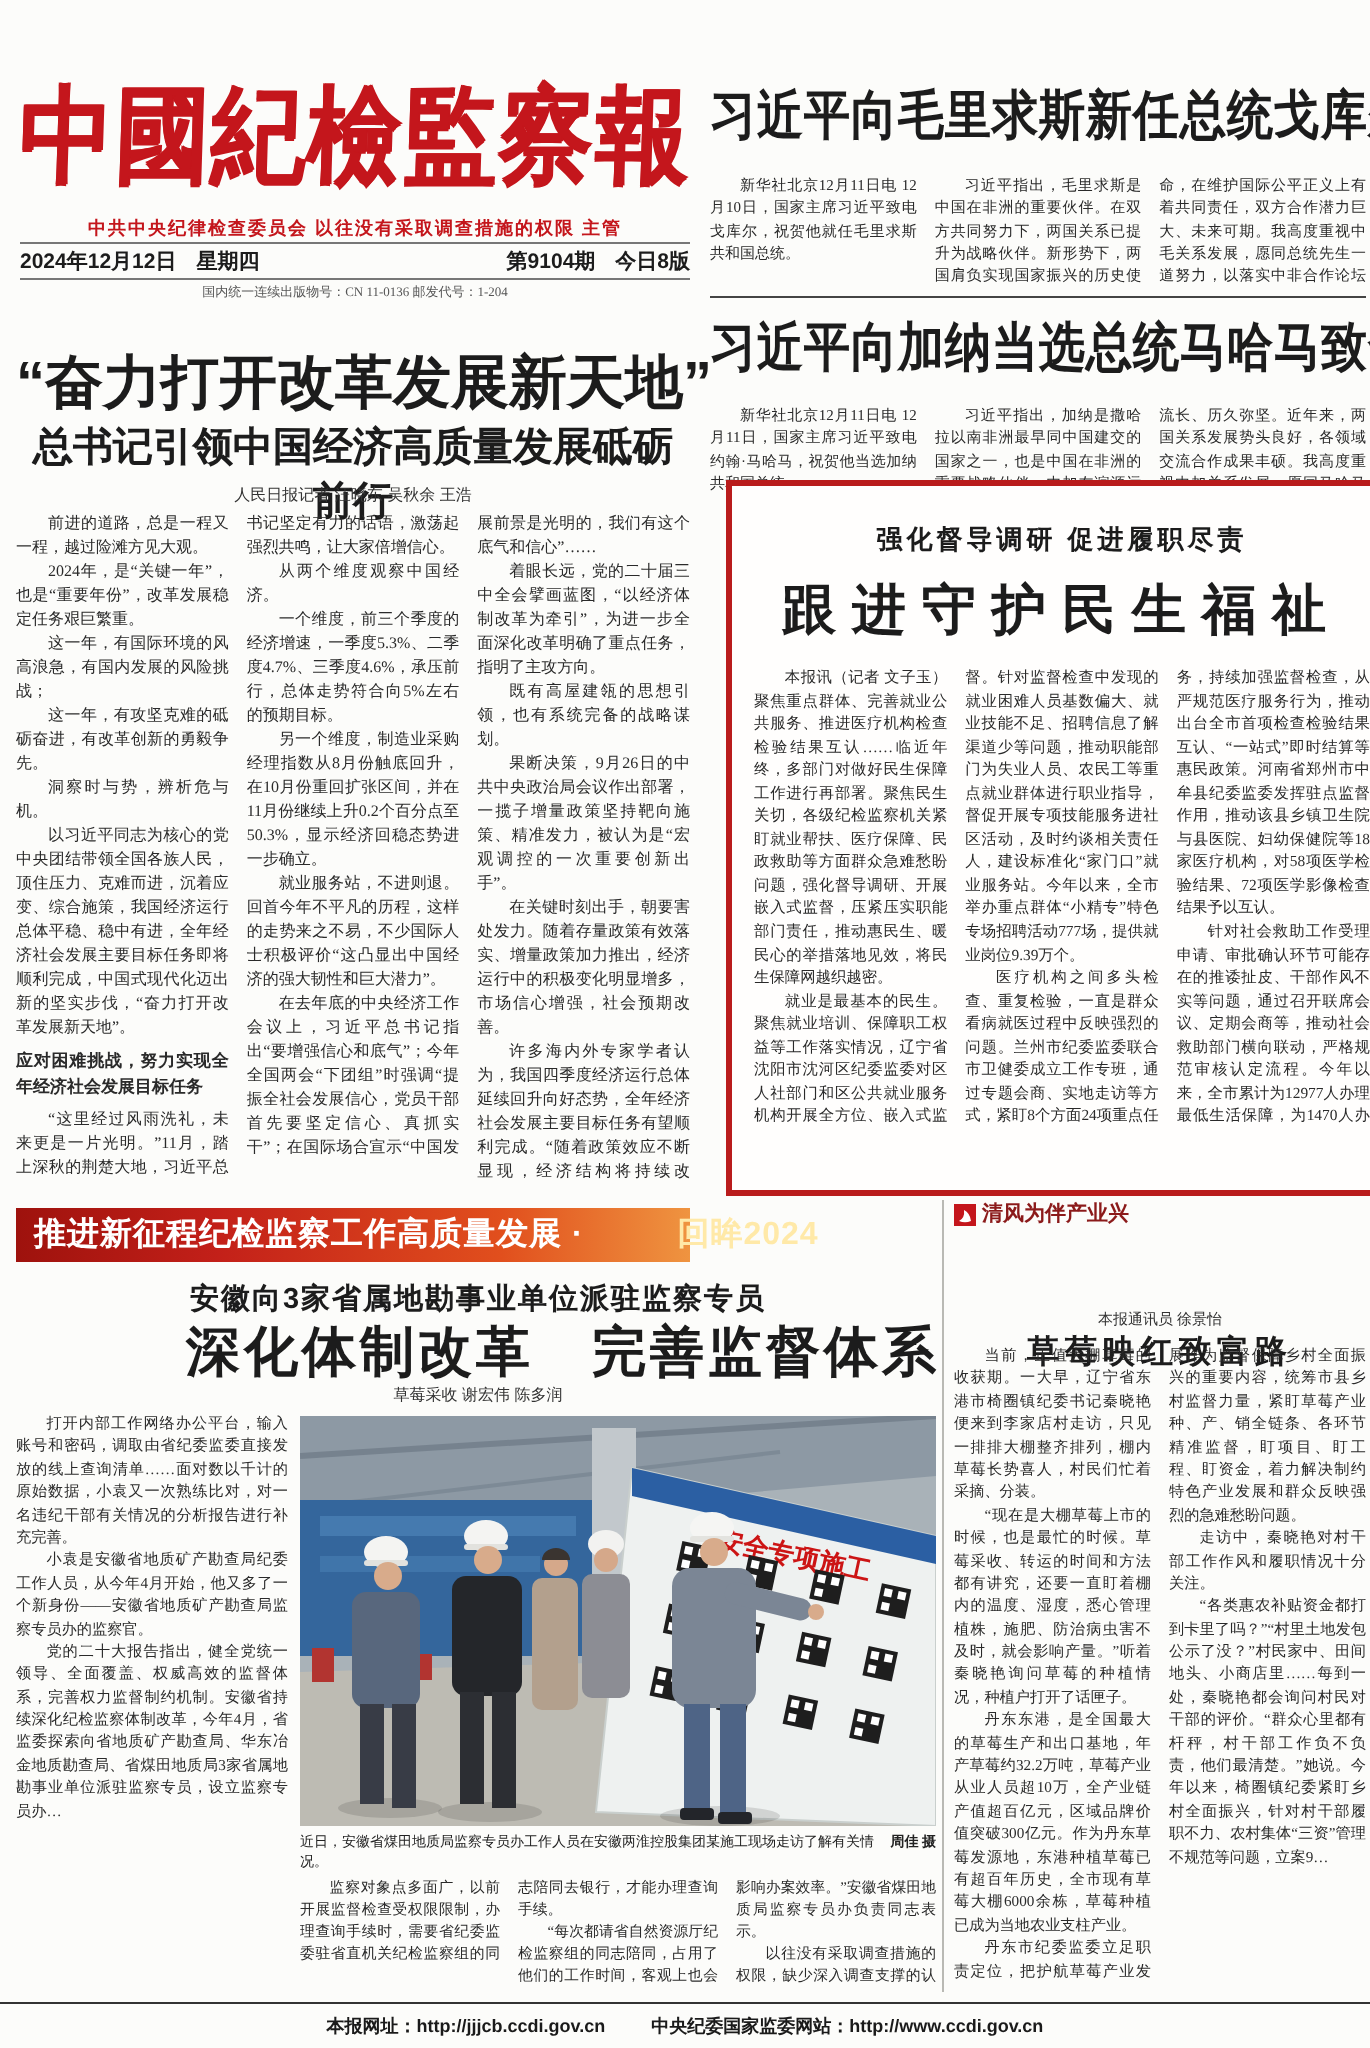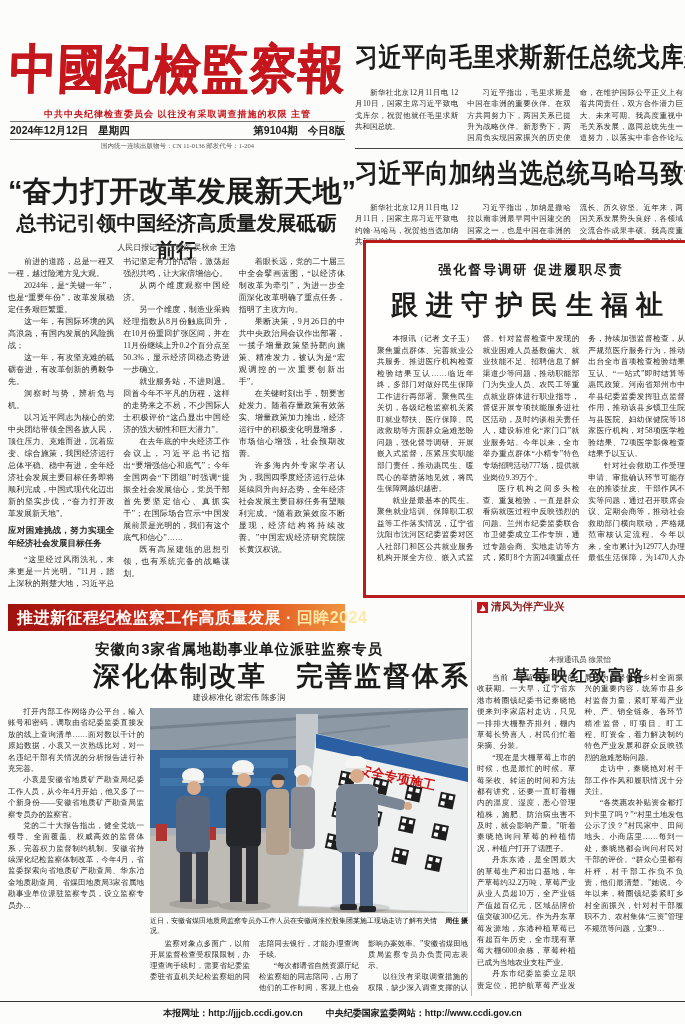--- a/index.html
+++ b/index.html
@@ -82,21 +82,21 @@
   }
 
   
   .banner {
     left: 8px; top: 604px; width: 337px; height: 27px;
     background: linear-gradient(90deg, #9e120d, #c32019 30%, #e14f1d 72%, #ef9440);
     color: #fff; font-family: "Liberation Sans", sans-serif; font-weight: bold;
     font-size: 16px; line-height: 27px; padding-left: 9px; letter-spacing: 0.5px;
     white-space: nowrap;
   }
-  .banner .year { color: #ffe9a8; }
+  .banner .year { color: #ffe9a8; margin-left: 42px; }
 
   
   .reform-kicker {
     left: 8px; top: 640px; width: 462px; text-align: center;
     font-family: "Liberation Sans", sans-serif; font-weight: bold; font-size: 14.5px;
     letter-spacing: 1px;
   }
   .reform-headline {
     left: 8px; top: 658px; width: 462px; text-align: right;
     font-family: "Liberation Serif", serif; font-weight: 900; font-size: 27px;
@@ -177,25 +177,26 @@
         <p>2024年，是“关键一年”，也是“重要年份”，改革发展稳定任务艰巨繁重。</p>
         <p>这一年，有国际环境的风高浪急，有国内发展的风险挑战；</p>
         <p>这一年，有攻坚克难的砥砺奋进，有改革创新的勇毅争先。</p>
         <p>洞察时与势，辨析危与机。</p>
         <p>以习近平同志为核心的党中央团结带领全国各族人民，顶住压力、克难而进，沉着应变、综合施策，我国经济运行总体平稳、稳中有进，全年经济社会发展主要目标任务即将顺利完成，中国式现代化迈出新的坚实步伐，“奋力打开改革发展新天地”。</p>
       </div>
     <div class="crosshead">应对困难挑战，努力实现全年经济社会发展目标任务</div>
     <div>
         <p>“这里经过风雨洗礼，未来更是一片光明。”11月，踏上深秋的荆楚大地，习近平总书记坚定有力的话语，激荡起强烈共鸣，让大家倍增信心。</p>
         <p>从两个维度观察中国经济。</p>
+        <p>一个维度，前三个季度的经济增速，一季度5.3%、二季度4.7%、三季度4.6%，承压前行，总体走势符合向5%左右的预期目标。</p>
         <p>另一个维度，制造业采购经理指数从8月份触底回升，在10月份重回扩张区间，并在11月份继续上升0.2个百分点至50.3%，显示经济回稳态势进一步确立。</p>
         <p>就业服务站，不进则退。回首今年不平凡的历程，这样的走势来之不易，不少国际人士积极评价“这凸显出中国经济的强大韧性和巨大潜力”。</p>
         <p>在去年底的中央经济工作会议上，习近平总书记指出“要增强信心和底气”；今年全国两会“下团组”时强调“提振全社会发展信心，党员干部首先要坚定信心、真抓实干”；在国际场合宣示“中国发展前景是光明的，我们有这个底气和信心”……</p>
+        <p>着眼长远，党的二十届三中全会擘画蓝图，“以经济体制改革为牵引”，为进一步全面深化改革明确了重点任务，指明了主攻方向。</p>
         <p>既有高屋建瓴的思想引领，也有系统完备的战略谋划。</p>
-        <p>着眼长远，党的二十届三中全会擘画蓝图，“以经济体制改革为牵引”，为进一步全面深化改革明确了重点任务，指明了主攻方向。</p>
         <p>果断决策，9月26日的中共中央政治局会议作出部署，一揽子增量政策坚持靶向施策、精准发力，被认为是“宏观调控的一次重要创新出手”。</p>
         <p>在关键时刻出手，朝要害处发力。随着存量政策有效落实、增量政策加力推出，经济运行中的积极变化明显增多，市场信心增强，社会预期改善。</p>
         <p>许多海内外专家学者认为，我国四季度经济运行总体延续回升向好态势，全年经济社会发展主要目标任务有望顺利完成。“随着政策效应不断显现，经济结构将持续改善。”中国宏观经济研究院院长黄汉权说。</p>
       </div>
   </div>
 
   <div class="abs redbox">
     <div class="redbox-kicker">强化督导调研  促进履职尽责</div>
     <div class="redbox-headline">跟进守护民生福祉</div>
     <div class="smallbody cols3" style="height:240px;font-size:7.7px;">
@@ -205,21 +206,21 @@
         <p>针对社会救助工作受理申请、审批确认环节可能存在的推诿扯皮、干部作风不实等问题，通过召开联席会议、定期会商等，推动社会救助部门横向联动，严格规范审核认定流程。今年以来，全市累计为12977人办理最低生活保障，为1470人办理特困人员供养认定，实施临时救助6578人次。</p>
       </div>
   </div>
 
   <div class="abs banner">
     <span>推进新征程纪检监察工作高质量发展</span><span> · </span><span class="year">回眸2024</span>
   </div>
 
   <div class="abs reform-kicker">安徽向3家省属地勘事业单位派驻监察专员</div>
   <div class="abs reform-headline">深化体制改革　完善监督体系</div>
-  <div class="abs byline reform-byline">建设标准化  谢宏伟  陈多润</div>
+  <div class="abs byline reform-byline">草莓采收  谢宏伟  陈多润</div>
   <div class="abs smallbody" style="left:8px;top:706px;width:136px;height:290px;font-size:7.6px;">
       <p>打开内部工作网络办公平台，输入账号和密码，调取由省纪委监委直接发放的线上查询清单……面对数以千计的原始数据，小袁又一次熟练比对，对一名违纪干部有关情况的分析报告进行补充完善。</p>
       <p>小袁是安徽省地质矿产勘查局纪委工作人员，从今年4月开始，他又多了一个新身份——安徽省地质矿产勘查局监察专员办的监察官。</p>
       <p>党的二十大报告指出，健全党统一领导、全面覆盖、权威高效的监督体系，完善权力监督制约机制。安徽省持续深化纪检监察体制改革，今年4月，省监委探索向省地质矿产勘查局、华东冶金地质勘查局、省煤田地质局3家省属地勘事业单位派驻监察专员，设立监察专员办…</p>
     </div>
 
   <div class="abs" style="left:150px;top:708px;width:318px;height:205px;">
     <svg width="318" height="205" viewBox="0 0 318 205">
       <rect x="0" y="0" width="318" height="205" fill="#a9b2b8"></rect>
       <polygon points="0,0 318,0 318,30 0,58" fill="#8d99a4"></polygon>

